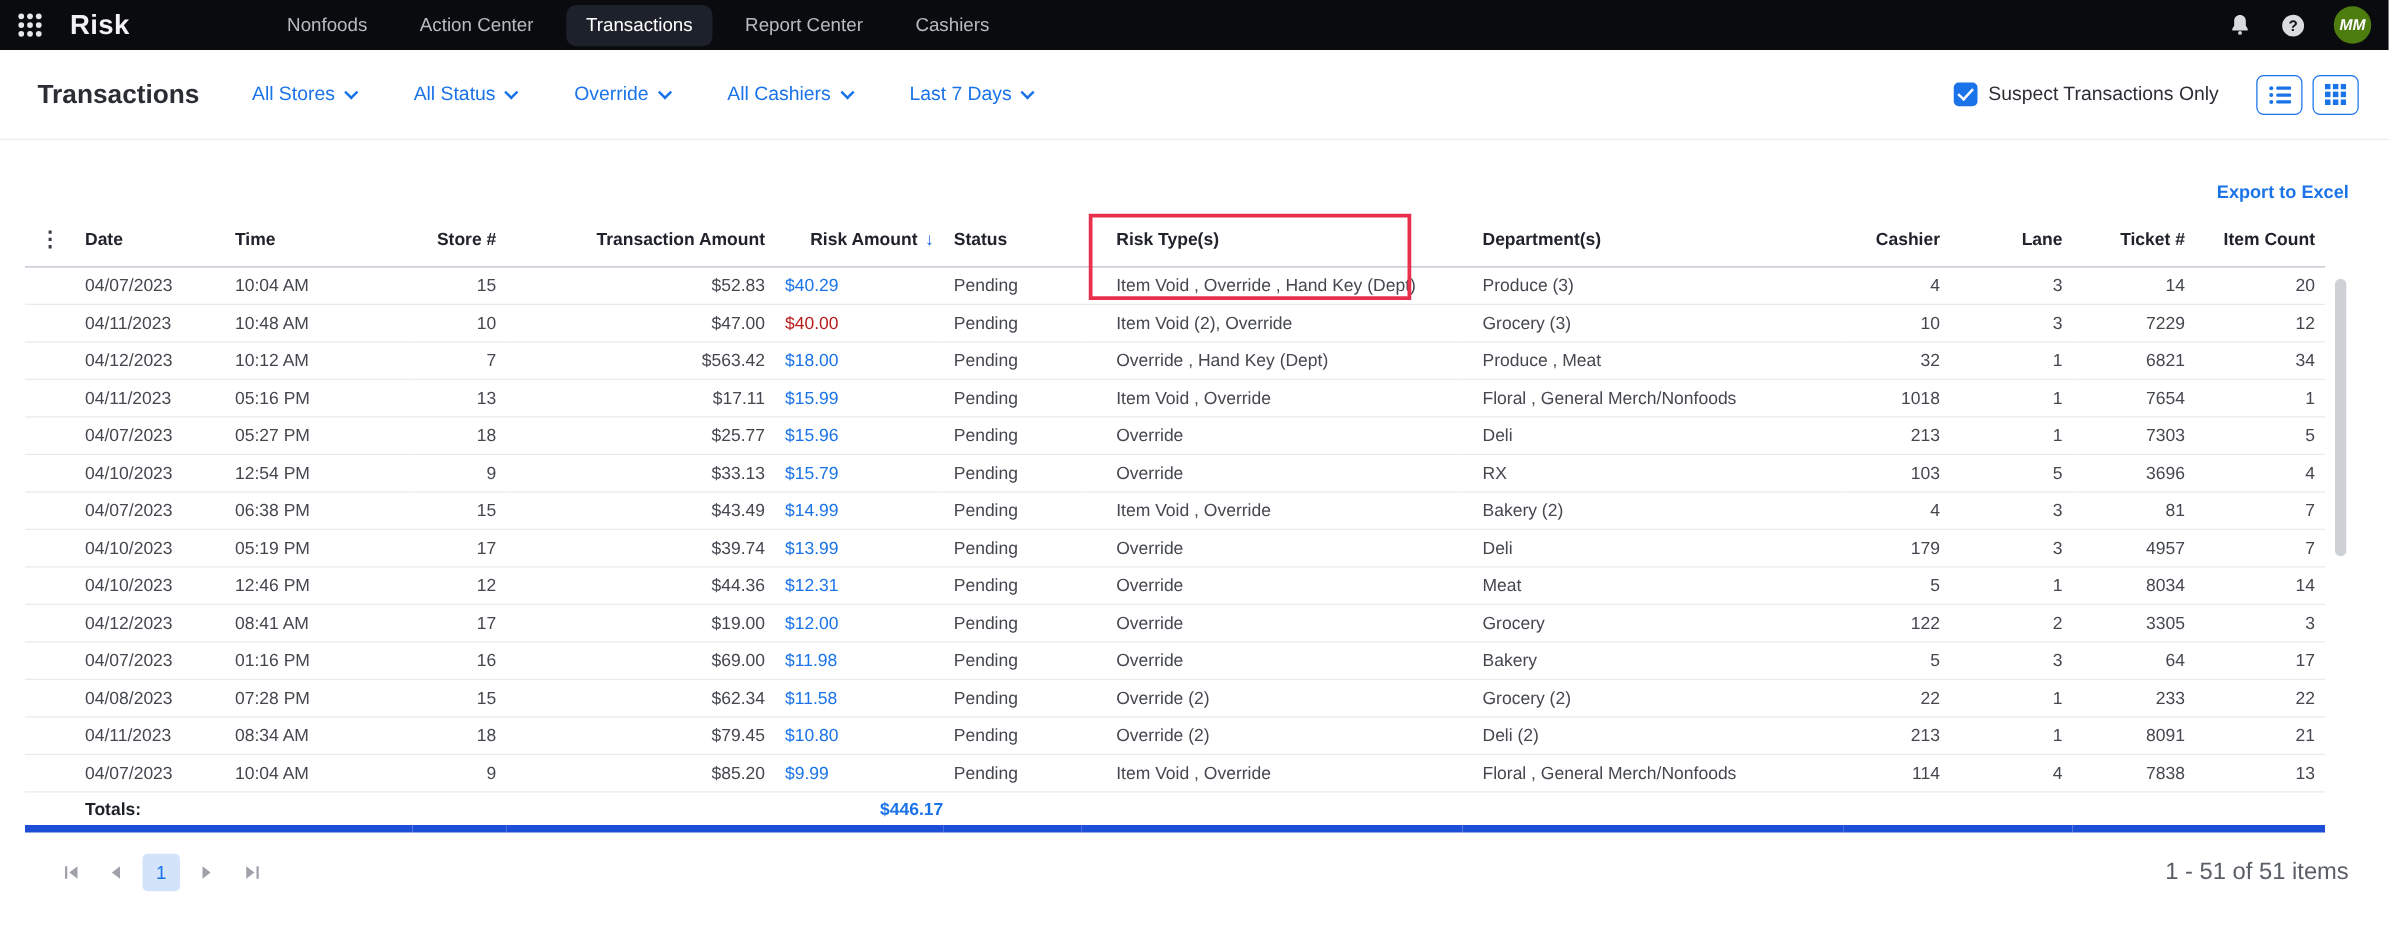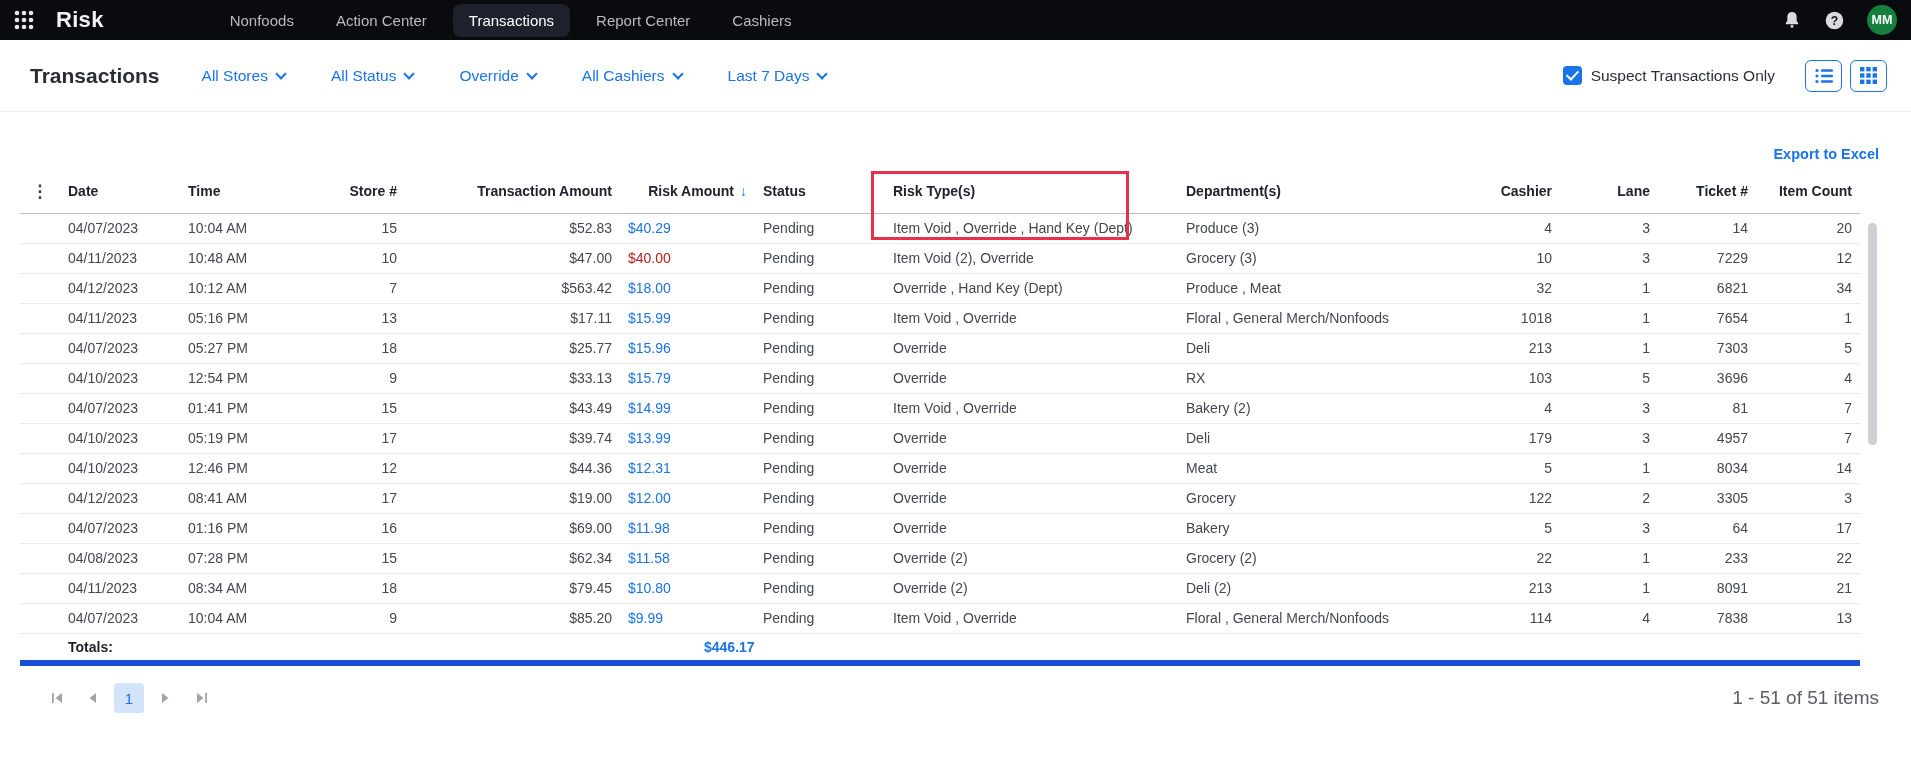--- a/index.html
+++ b/index.html
@@ -107,21 +107,21 @@
         <path d="M12 2.5c-3.3 0-5.6 2.4-5.6 5.7v4.6L4.6 15.6v1.6h14.8v-1.6l-1.8-2.8V8.2c0-3.3-2.3-5.7-5.6-5.7z"></path>
         <circle cx="12" cy="19.6" r="1.8"></circle>
       </svg>
     </button>
     <button class="icon-btn">
       <svg width="21" height="21" viewBox="0 0 24 24">
         <circle cx="12" cy="12" r="10" fill="#d9dbdf"></circle>
         <text x="12" y="17" text-anchor="middle" font-size="14" font-weight="bold" fill="#111318" font-family="Liberation Sans, sans-serif">?</text>
       </svg>
     </button>
-    <div class="avatar" style="background: #15803d;">MM</div>
+    <div class="avatar" style="background: #4d7c0f; font-style: italic;">MM</div>
   </div>
 </header>
 
 <section class="filterbar">
   <div class="fb-left">
     <span class="page-title">Transactions</span>
     <span id="filterDrops"><span class="filter-link" style="color: rgb(26, 115, 232);">All Stores<span class="chev"></span></span><span class="filter-link" style="color: rgb(26, 115, 232);">All Status<span class="chev"></span></span><span class="filter-link" style="color: rgb(26, 115, 232);">Override<span class="chev"></span></span><span class="filter-link" style="color: rgb(26, 115, 232);">All Cashiers<span class="chev"></span></span><span class="filter-link" style="color: rgb(26, 115, 232);">Last 7 Days<span class="chev"></span></span></span>
   </div>
   <div class="fb-right">
     <span class="checkbox" style="background: rgb(26, 115, 232);"></span>
@@ -281,21 +281,21 @@
           <td class="c-rtype l">Override</td>
           <td class="c-dept l">RX</td>
           <td class="c-cashier r">103</td>
           <td class="c-lane r">5</td>
           <td class="c-ticket r">3696</td>
           <td class="c-items r">4</td>
         </tr>
         <tr>
           <td></td>
           <td class="c-date l">04/07/2023</td>
-          <td class="c-time l">01:41 PM</td>
+          <td class="c-time l">06:38 PM</td>
           <td class="c-store r">15</td>
           <td class="c-amount r">$43.49</td>
           <td class="c-risk" style="color: rgb(26, 115, 232);">$14.99</td>
           <td class="c-status l">Pending</td>
           <td class="c-rtype l">Item Void , Override</td>
           <td class="c-dept l">Bakery (2)</td>
           <td class="c-cashier r">4</td>
           <td class="c-lane r">3</td>
           <td class="c-ticket r">81</td>
           <td class="c-items r">7</td>

